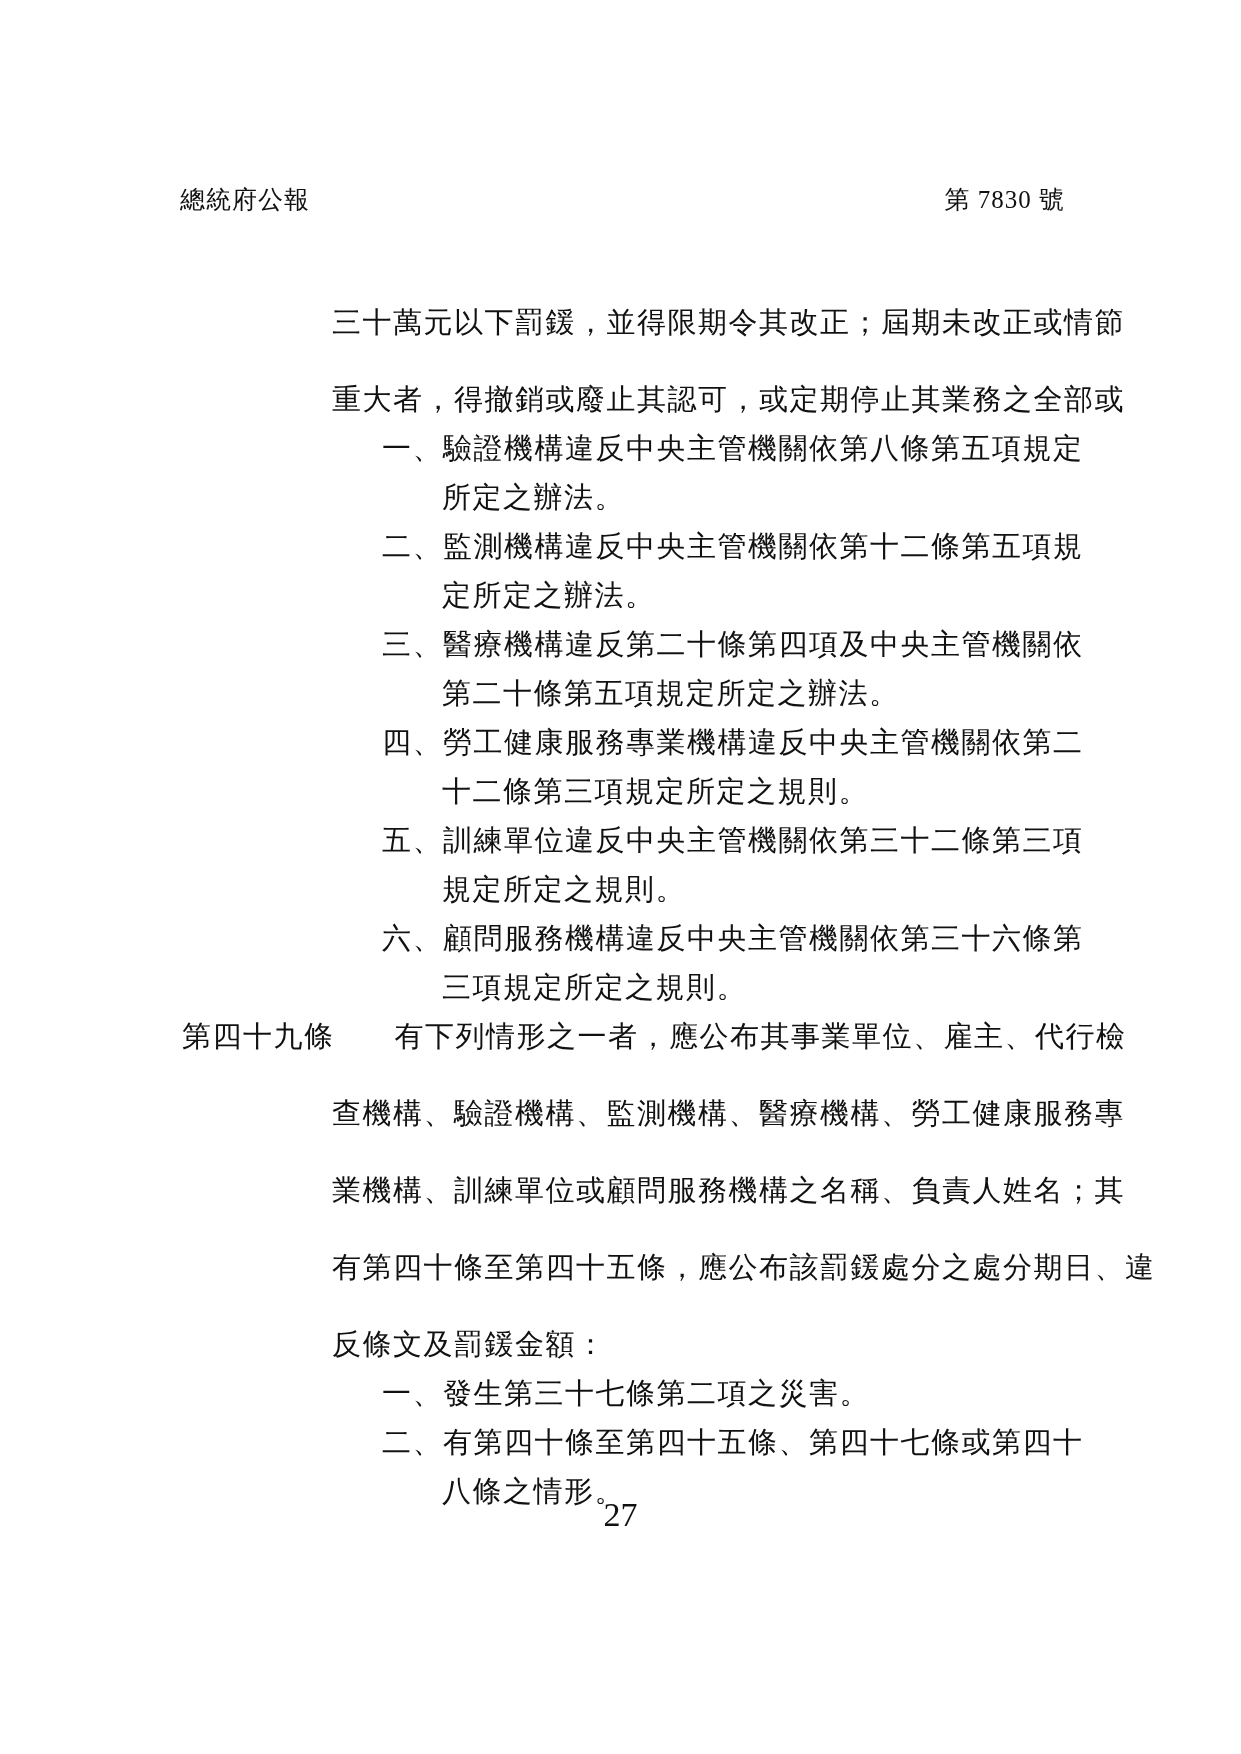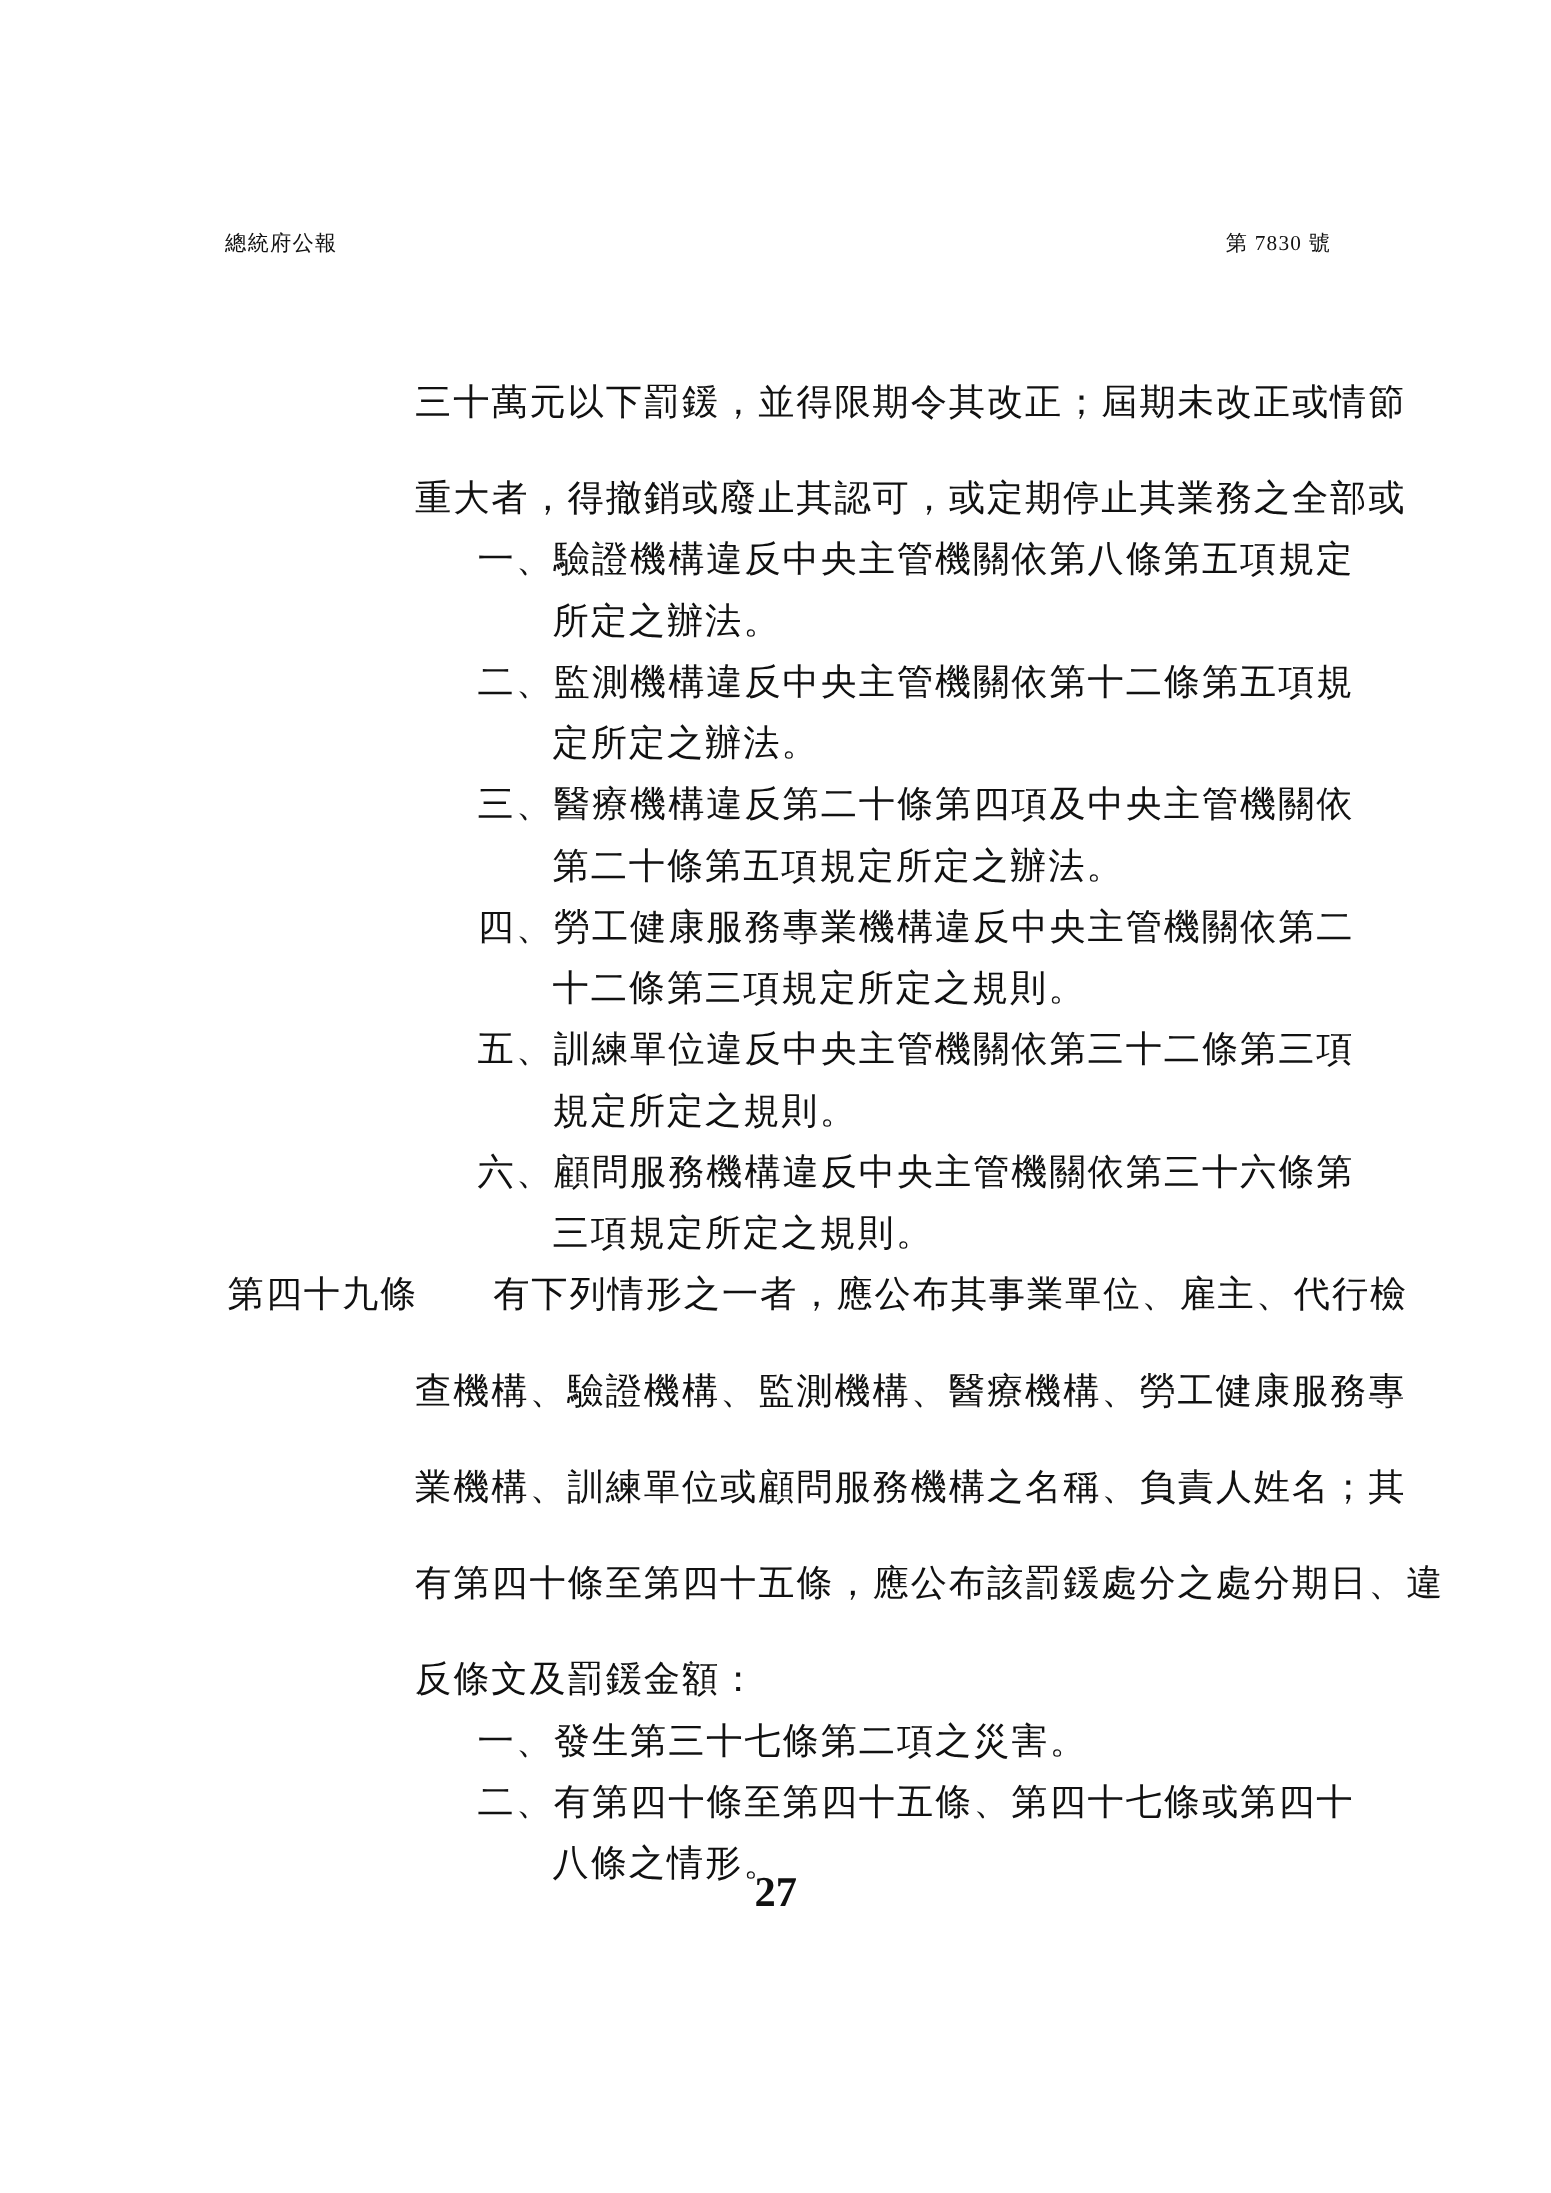--- a/index.html
+++ b/index.html
@@ -20,21 +20,21 @@
     inset: 0;
   }
   .header {
     position: absolute;
     left: 180px;
     right: 176px;
     top: 183px;
     display: flex;
     justify-content: space-between;
     align-items: flex-end;
-    font-size: 17px;
+    font-size: 25px;
     letter-spacing: 1px;
   }
   .doc-body {
     position: absolute;
     left: 182px;
     top: 270px;
     width: 910px;
   }
   .line {
     height: 49px;
@@ -58,21 +58,20 @@
   .indent-itemcont {
     padding-left: 260px;
   }
   .footer {
     position: absolute;
     top: 1496px;
     left: 0;
     width: 100%;
     text-align: center;
     font-size: 34px;
-    font-weight: bold;
   }
 </style>
 </head>
 <body>
 
 <div class="page">
 
   <div class="header">
     <span>總統府公報</span>
     <span>第 7830 號</span>

